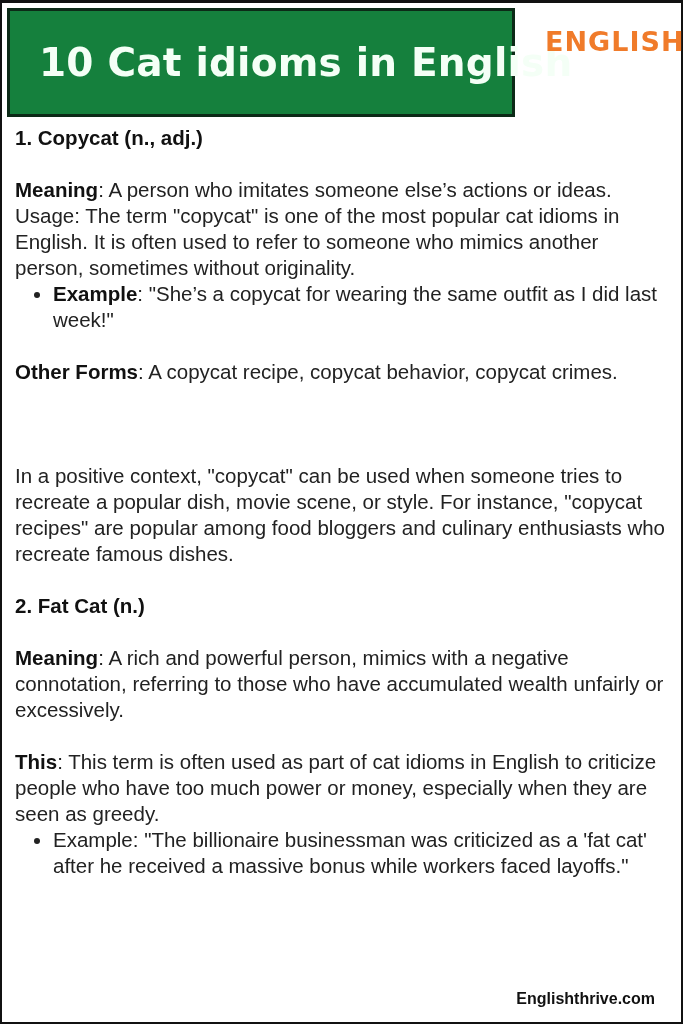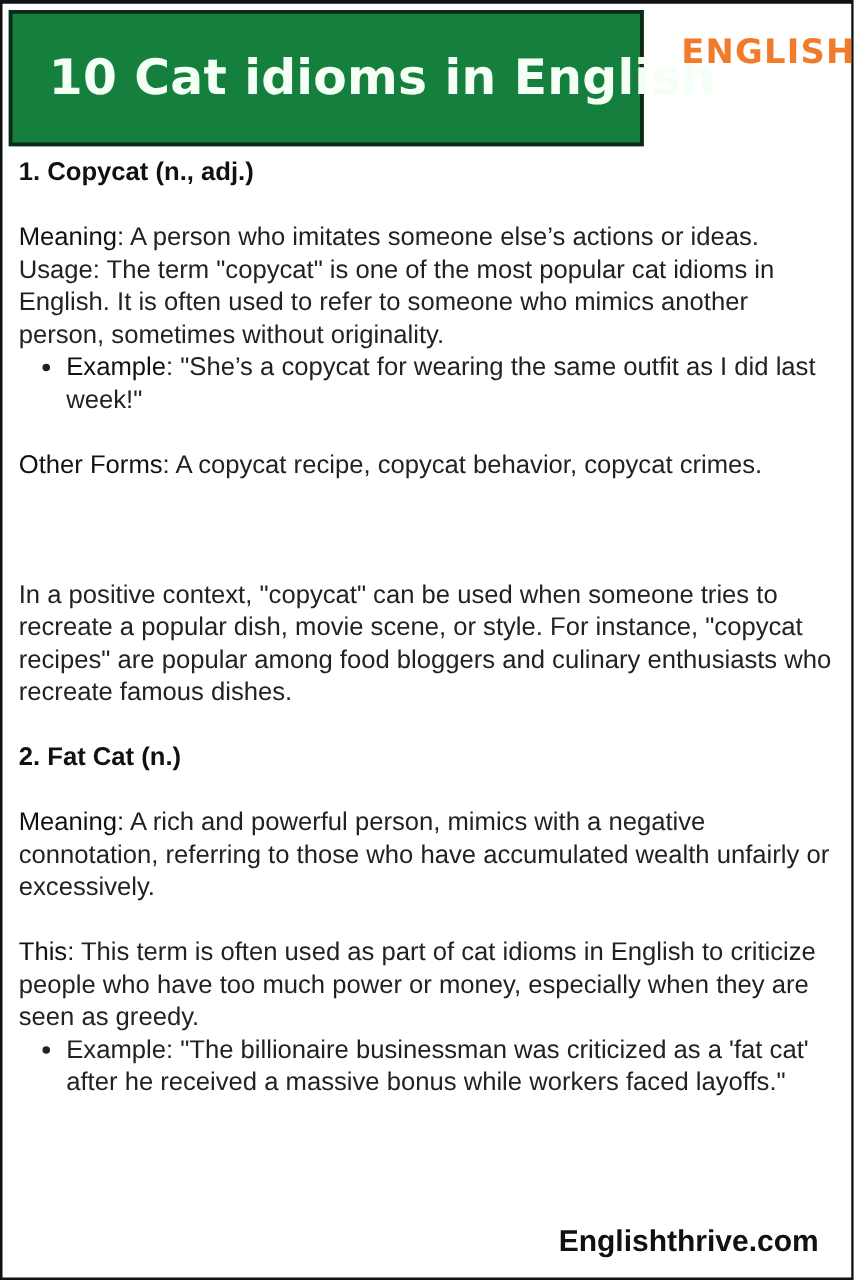--- a/index.html
+++ b/index.html
@@ -34,27 +34,27 @@
     }
     .books { display: inline-flex; align-items: flex-end; margin-left: 2px; height: 22px; }
     .books span { display: inline-block; margin-right: 1px; }
     .content {
       position: absolute; left: 13px; top: 122px; width: 650px;
       font-size: 20.5px; line-height: 26px; color: #222;
       font-family: "Liberation Sans", sans-serif;
     }
     .content p { margin: 0; }
     .h { font-weight: bold; color: #111; }
-    .b { font-weight: normal; color: #111; }
+    .b { font-weight: bold; color: #111; }
     .gap1 { height: 26px; }
     .gap2 { height: 52px; }
     ul { margin: 0; padding-left: 38px; }
     li { margin: 0; }
     .footer {
-      position: absolute; right: 26px; bottom: 14px; font-weight: bold; font-size: 24px;
+      position: absolute; right: 26px; bottom: 14px; font-weight: bold; font-size: 16px;
       color: #111; font-family: "Liberation Sans", sans-serif;
     }
   </style>
 </head>
 <body>
 
 <div class="page">
   <div class="title-box">
     <span class="title-text">10 Cat idioms in English</span>
   </div>

